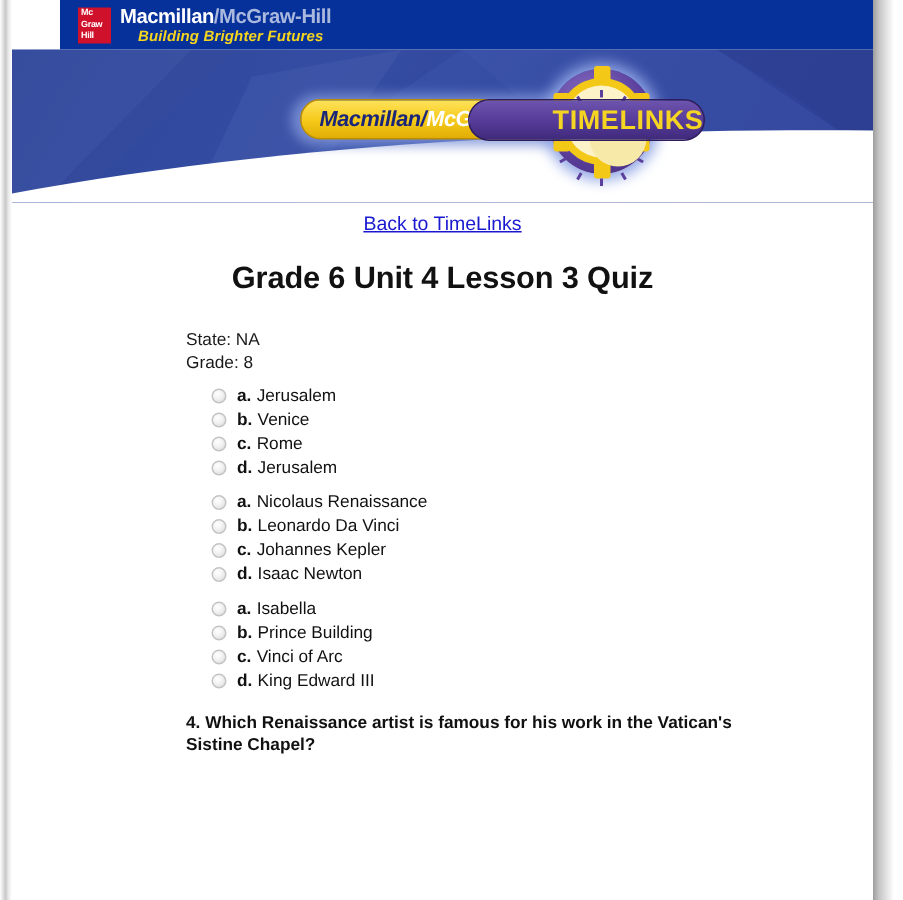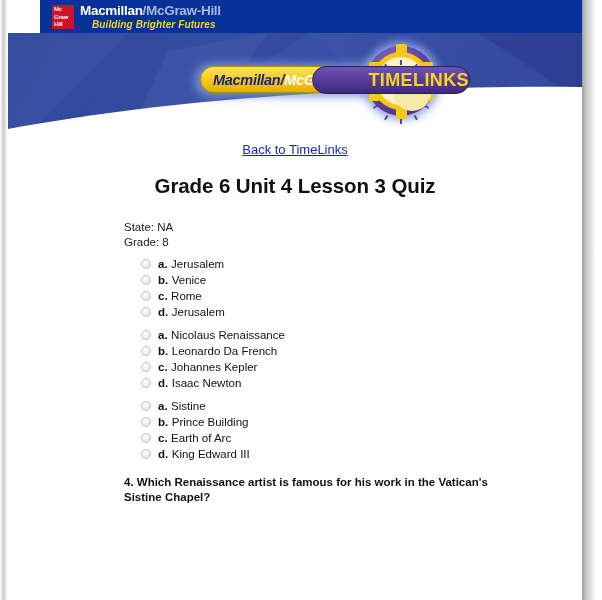--- a/index.html
+++ b/index.html
@@ -396,51 +396,51 @@
         <div>
           <div class="options">
             <label class="opt">
               <span class="radio"></span>
               <span class="opt-letter">a.</span>
               <span class="opt-text">Nicolaus Renaissance</span>
             </label>
             <label class="opt">
               <span class="radio"></span>
               <span class="opt-letter">b.</span>
-              <span class="opt-text">Leonardo Da French</span>
+              <span class="opt-text">Leonardo Da Vinci</span>
             </label>
             <label class="opt">
               <span class="radio"></span>
               <span class="opt-letter">c.</span>
               <span class="opt-text">Johannes Kepler</span>
             </label>
             <label class="opt">
               <span class="radio"></span>
               <span class="opt-letter">d.</span>
               <span class="opt-text">Isaac Newton</span>
             </label>
           </div>
         </div>
 
         <div>
           <div class="options">
             <label class="opt">
               <span class="radio"></span>
               <span class="opt-letter">a.</span>
-              <span class="opt-text">Sistine</span>
+              <span class="opt-text">Isabella</span>
             </label>
             <label class="opt">
               <span class="radio"></span>
               <span class="opt-letter">b.</span>
               <span class="opt-text">Prince Building</span>
             </label>
             <label class="opt">
               <span class="radio"></span>
               <span class="opt-letter">c.</span>
-              <span class="opt-text">Earth of Arc</span>
+              <span class="opt-text">Vinci of Arc</span>
             </label>
             <label class="opt">
               <span class="radio"></span>
               <span class="opt-letter">d.</span>
               <span class="opt-text">King Edward III</span>
             </label>
           </div>
         </div>
 
         <div>

